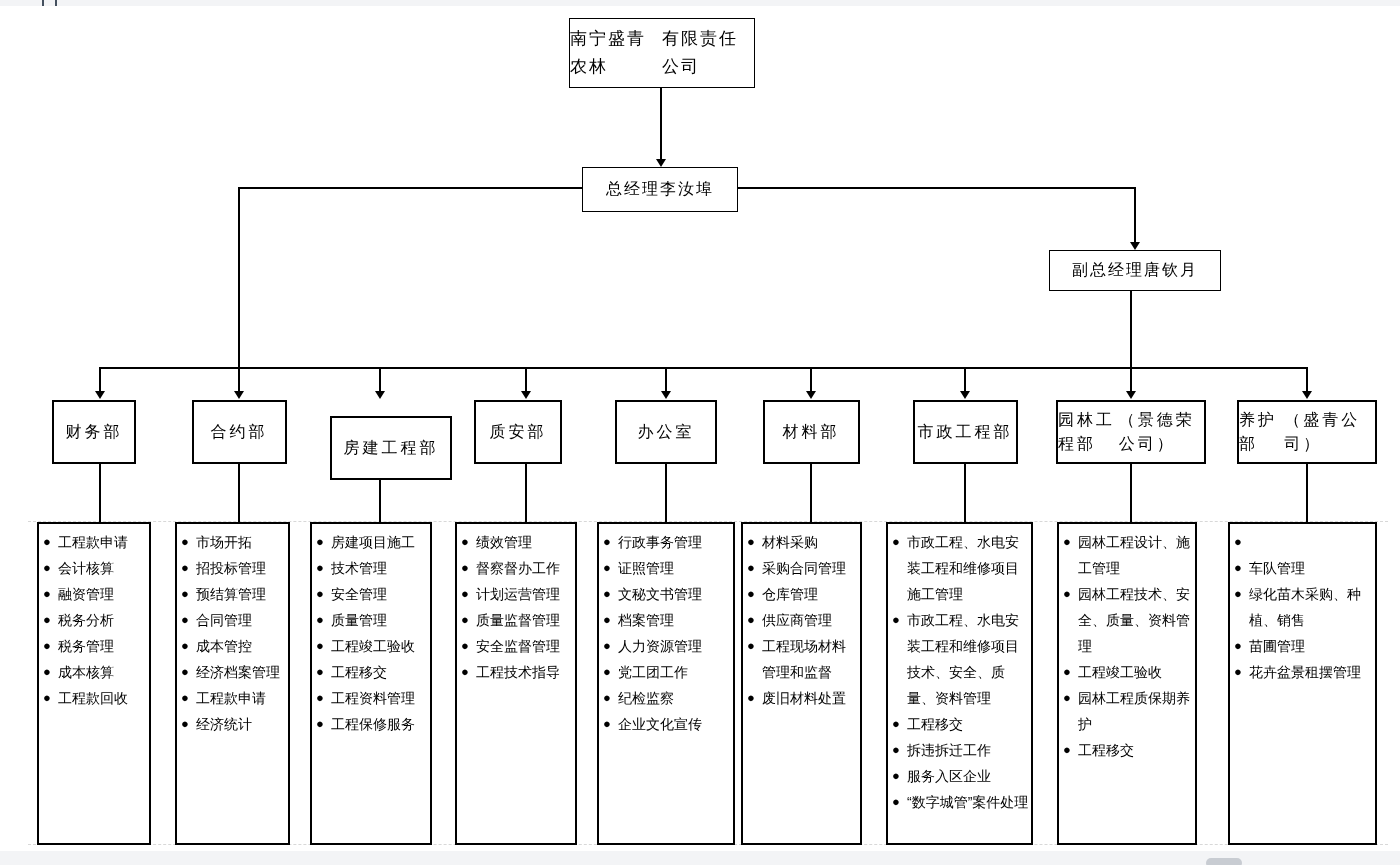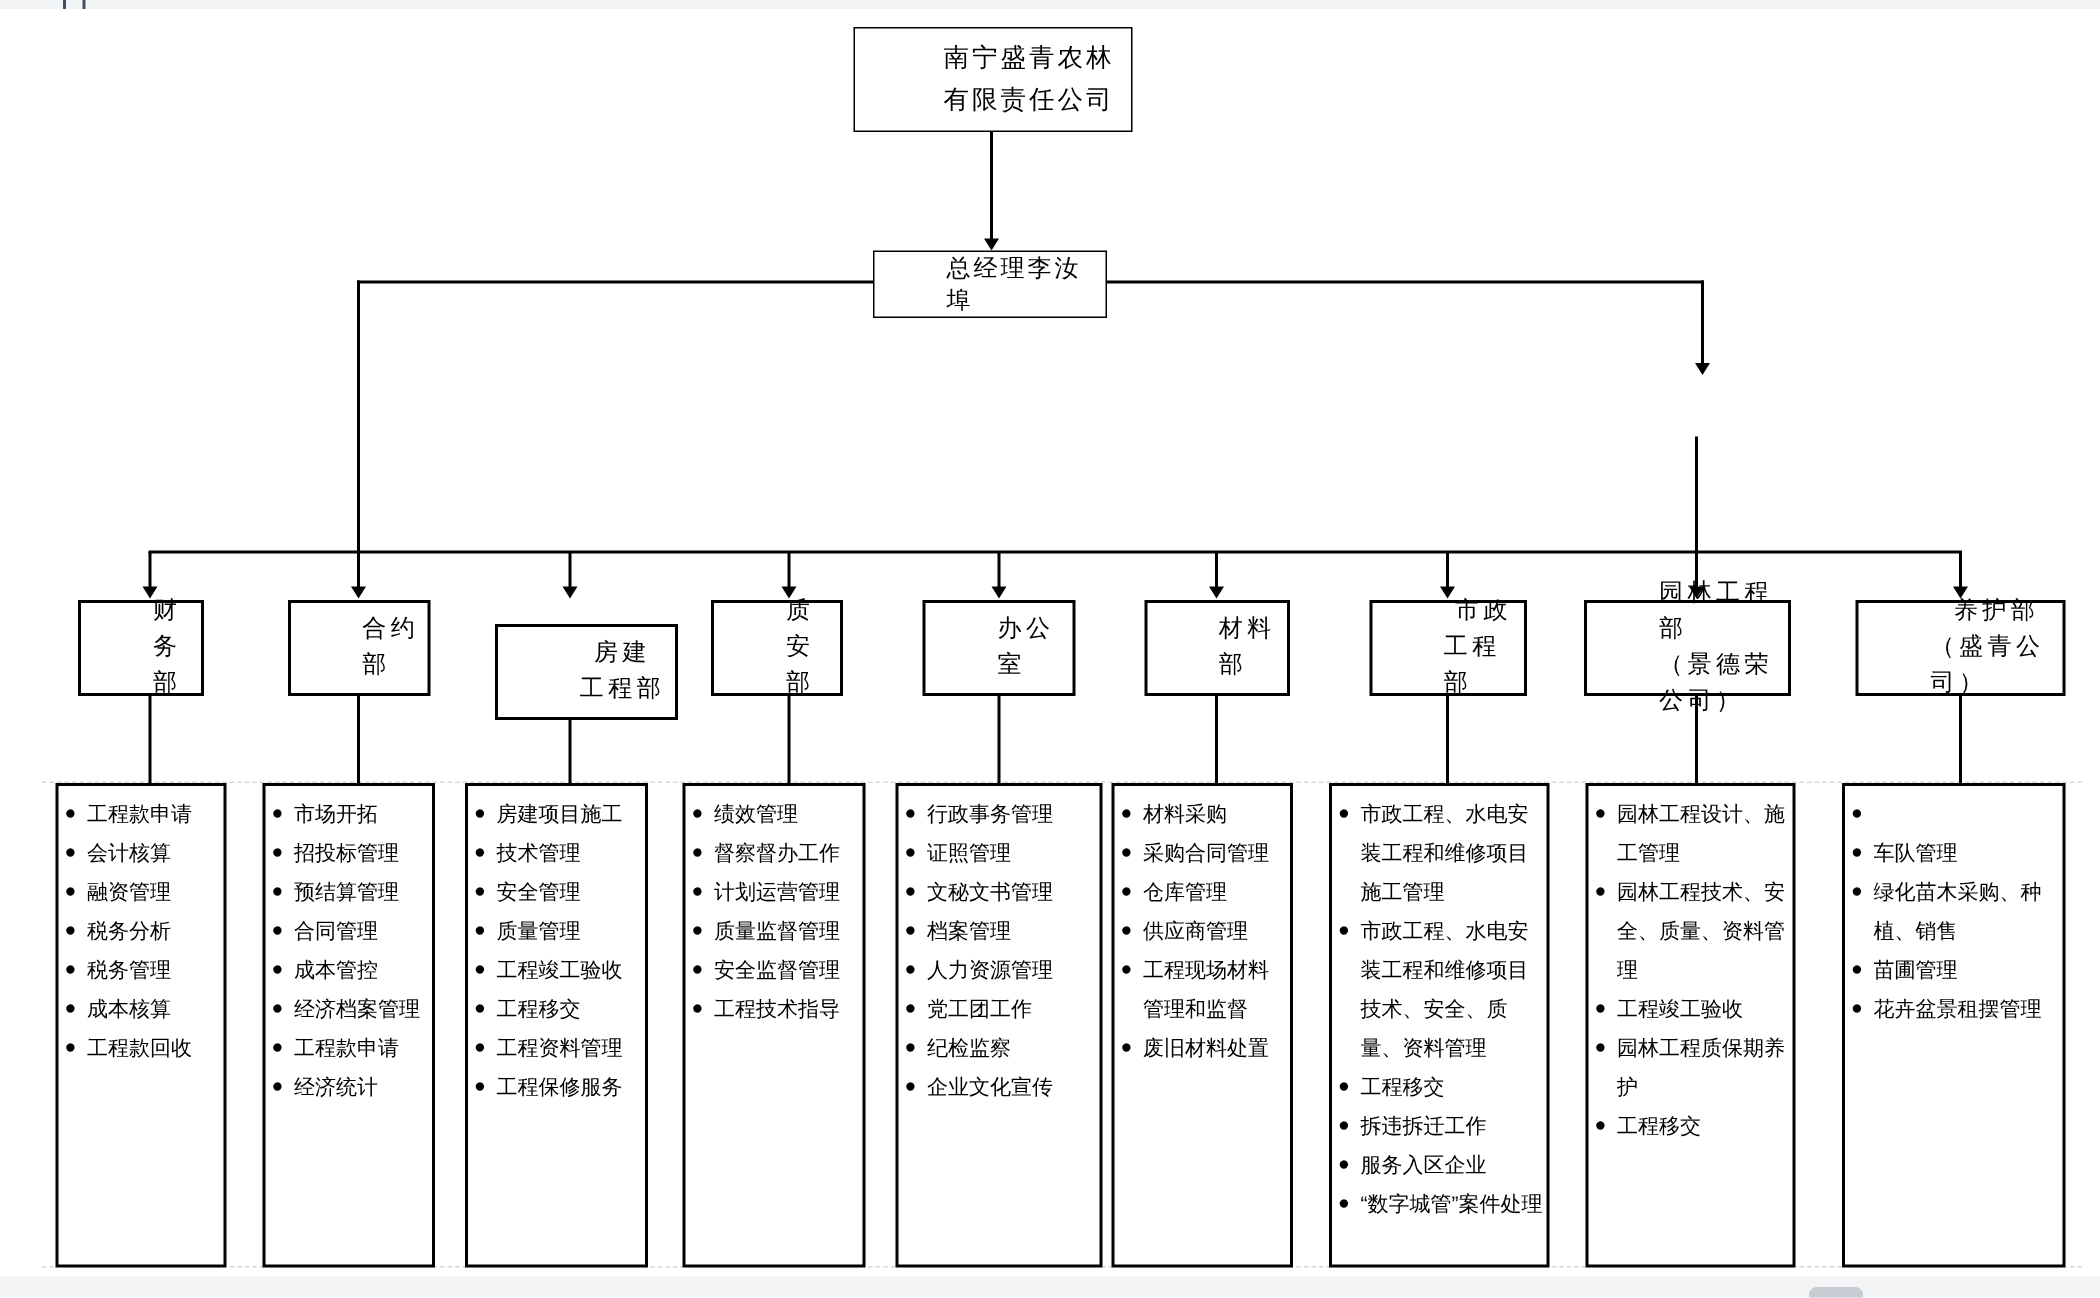--- a/index.html
+++ b/index.html
@@ -7,21 +7,21 @@
         font-family:"Liberation Sans","DejaVu Sans",sans-serif;color:#000;}
   
   .top-bar{position:absolute;left:0;top:0;width:1400px;height:6px;background:var(--chrome,#f3f4f6);overflow:hidden;z-index:5;}
   .top-bar-icon{position:absolute;left:42px;top:-6px;width:11px;height:11px;border:2px solid #44505e;background:#f3f4f6;}
   .bottom-bar{position:absolute;left:0;top:851px;width:1400px;height:14px;background:var(--chrome,#f3f4f6);z-index:5;}
   .h-scroll-thumb{position:absolute;left:1206px;top:858px;width:36px;height:10px;border-radius:5px;background:var(--thumb,#c8ccd2);z-index:6;}
   
   .dashed-line{position:absolute;left:28px;width:1360px;height:0;border-top:1px dashed #d8d8d8;z-index:0;}
   
   .obox{position:absolute;box-sizing:border-box;background:#fff;border:1.5px solid #000;
-        display:flex;flex-direction:column;align-items:center;justify-content:center;text-align:left;z-index:2;padding-left:48px;}
+        display:flex;flex-direction:row;align-items:center;justify-content:center;text-align:left;z-index:2;}
   .company-box{left:569px;top:18px;width:186px;height:70px;font-size:17px;letter-spacing:2px;line-height:28px;}
   .gm-box{left:582px;top:167px;width:156px;height:45px;font-size:16px;letter-spacing:2px;}
   .dgm-box{left:1049px;top:250px;width:172px;height:41px;font-size:16px;letter-spacing:2px;}
   .dept-box{top:400px;height:64px;border-width:2px;font-size:16px;letter-spacing:3px;line-height:24px;}
   .list-box{position:absolute;top:522px;height:323px;box-sizing:border-box;background:#fff;border:2px solid #000;
             padding:5px 2px 0 4px;z-index:2;overflow:hidden;}
   .duty{display:flex;line-height:26px;font-size:14px;text-align:left;}
   .bullet{flex:0 0 15px;font-size:13px;}
   .duty-text{flex:1;word-break:break-all;}
   
@@ -55,20 +55,23 @@
   <div class="obox gm-box">
     <div>总经理李汝埠</div>
   </div>
 
   <div class="hline" style="left:238px;top:187px;width:345px"></div>
   <div class="hline" style="left:738px;top:187px;width:398px"></div>
   <div class="vline" style="left:238px;top:187px;height:182px"></div>
   <div class="vline" style="left:1134px;top:187px;height:56px"></div>
   <div class="arrow-down" style="left:1130px;top:242px"></div>
 
+  <div class="obox dgm-box">
+    <div>副总经理唐钦月</div>
+  </div>
   <div class="vline" style="left:1130px;top:291px;height:78px"></div>
 
   <div class="hline" style="left:99px;top:367px;width:1209px"></div>
 
   <div id="org-columns">
       <div class="vline" style="left: 99px; top: 368px; height: 24px;"></div>
       <div class="arrow-down" style="left: 95px; top: 391px;"></div>
       <div class="obox dept-box" style="left: 52px; width: 84px;">
         <div class="dept-name">财务部</div>
       </div>
@@ -316,21 +319,21 @@
           <div class="bullet">●</div>
           <div class="duty-text">服务入区企业</div>
         </div>
         <div class="duty">
           <div class="bullet">●</div>
           <div class="duty-text">“数字城管”案件处理</div>
         </div>
       </div>
       <div class="vline" style="left: 1130px; top: 368px; height: 24px;"></div>
       <div class="arrow-down" style="left: 1126px; top: 391px;"></div>
-      <div class="obox dept-box" style="left: 1056px; width: 138px;">
+      <div class="obox dept-box" style="left: 1056px; width: 150px;">
         <div class="dept-name">园林工程部</div>
         <div class="dept-name">（景德荣公司）</div>
       </div>
       <div class="vline" style="left: 1130px; top: 462px; height: 60px;"></div>
       <div class="list-box" style="left: 1057px; width: 140px;">
         <div class="duty">
           <div class="bullet">●</div>
           <div class="duty-text">园林工程设计、施工管理</div>
         </div>
         <div class="duty">

